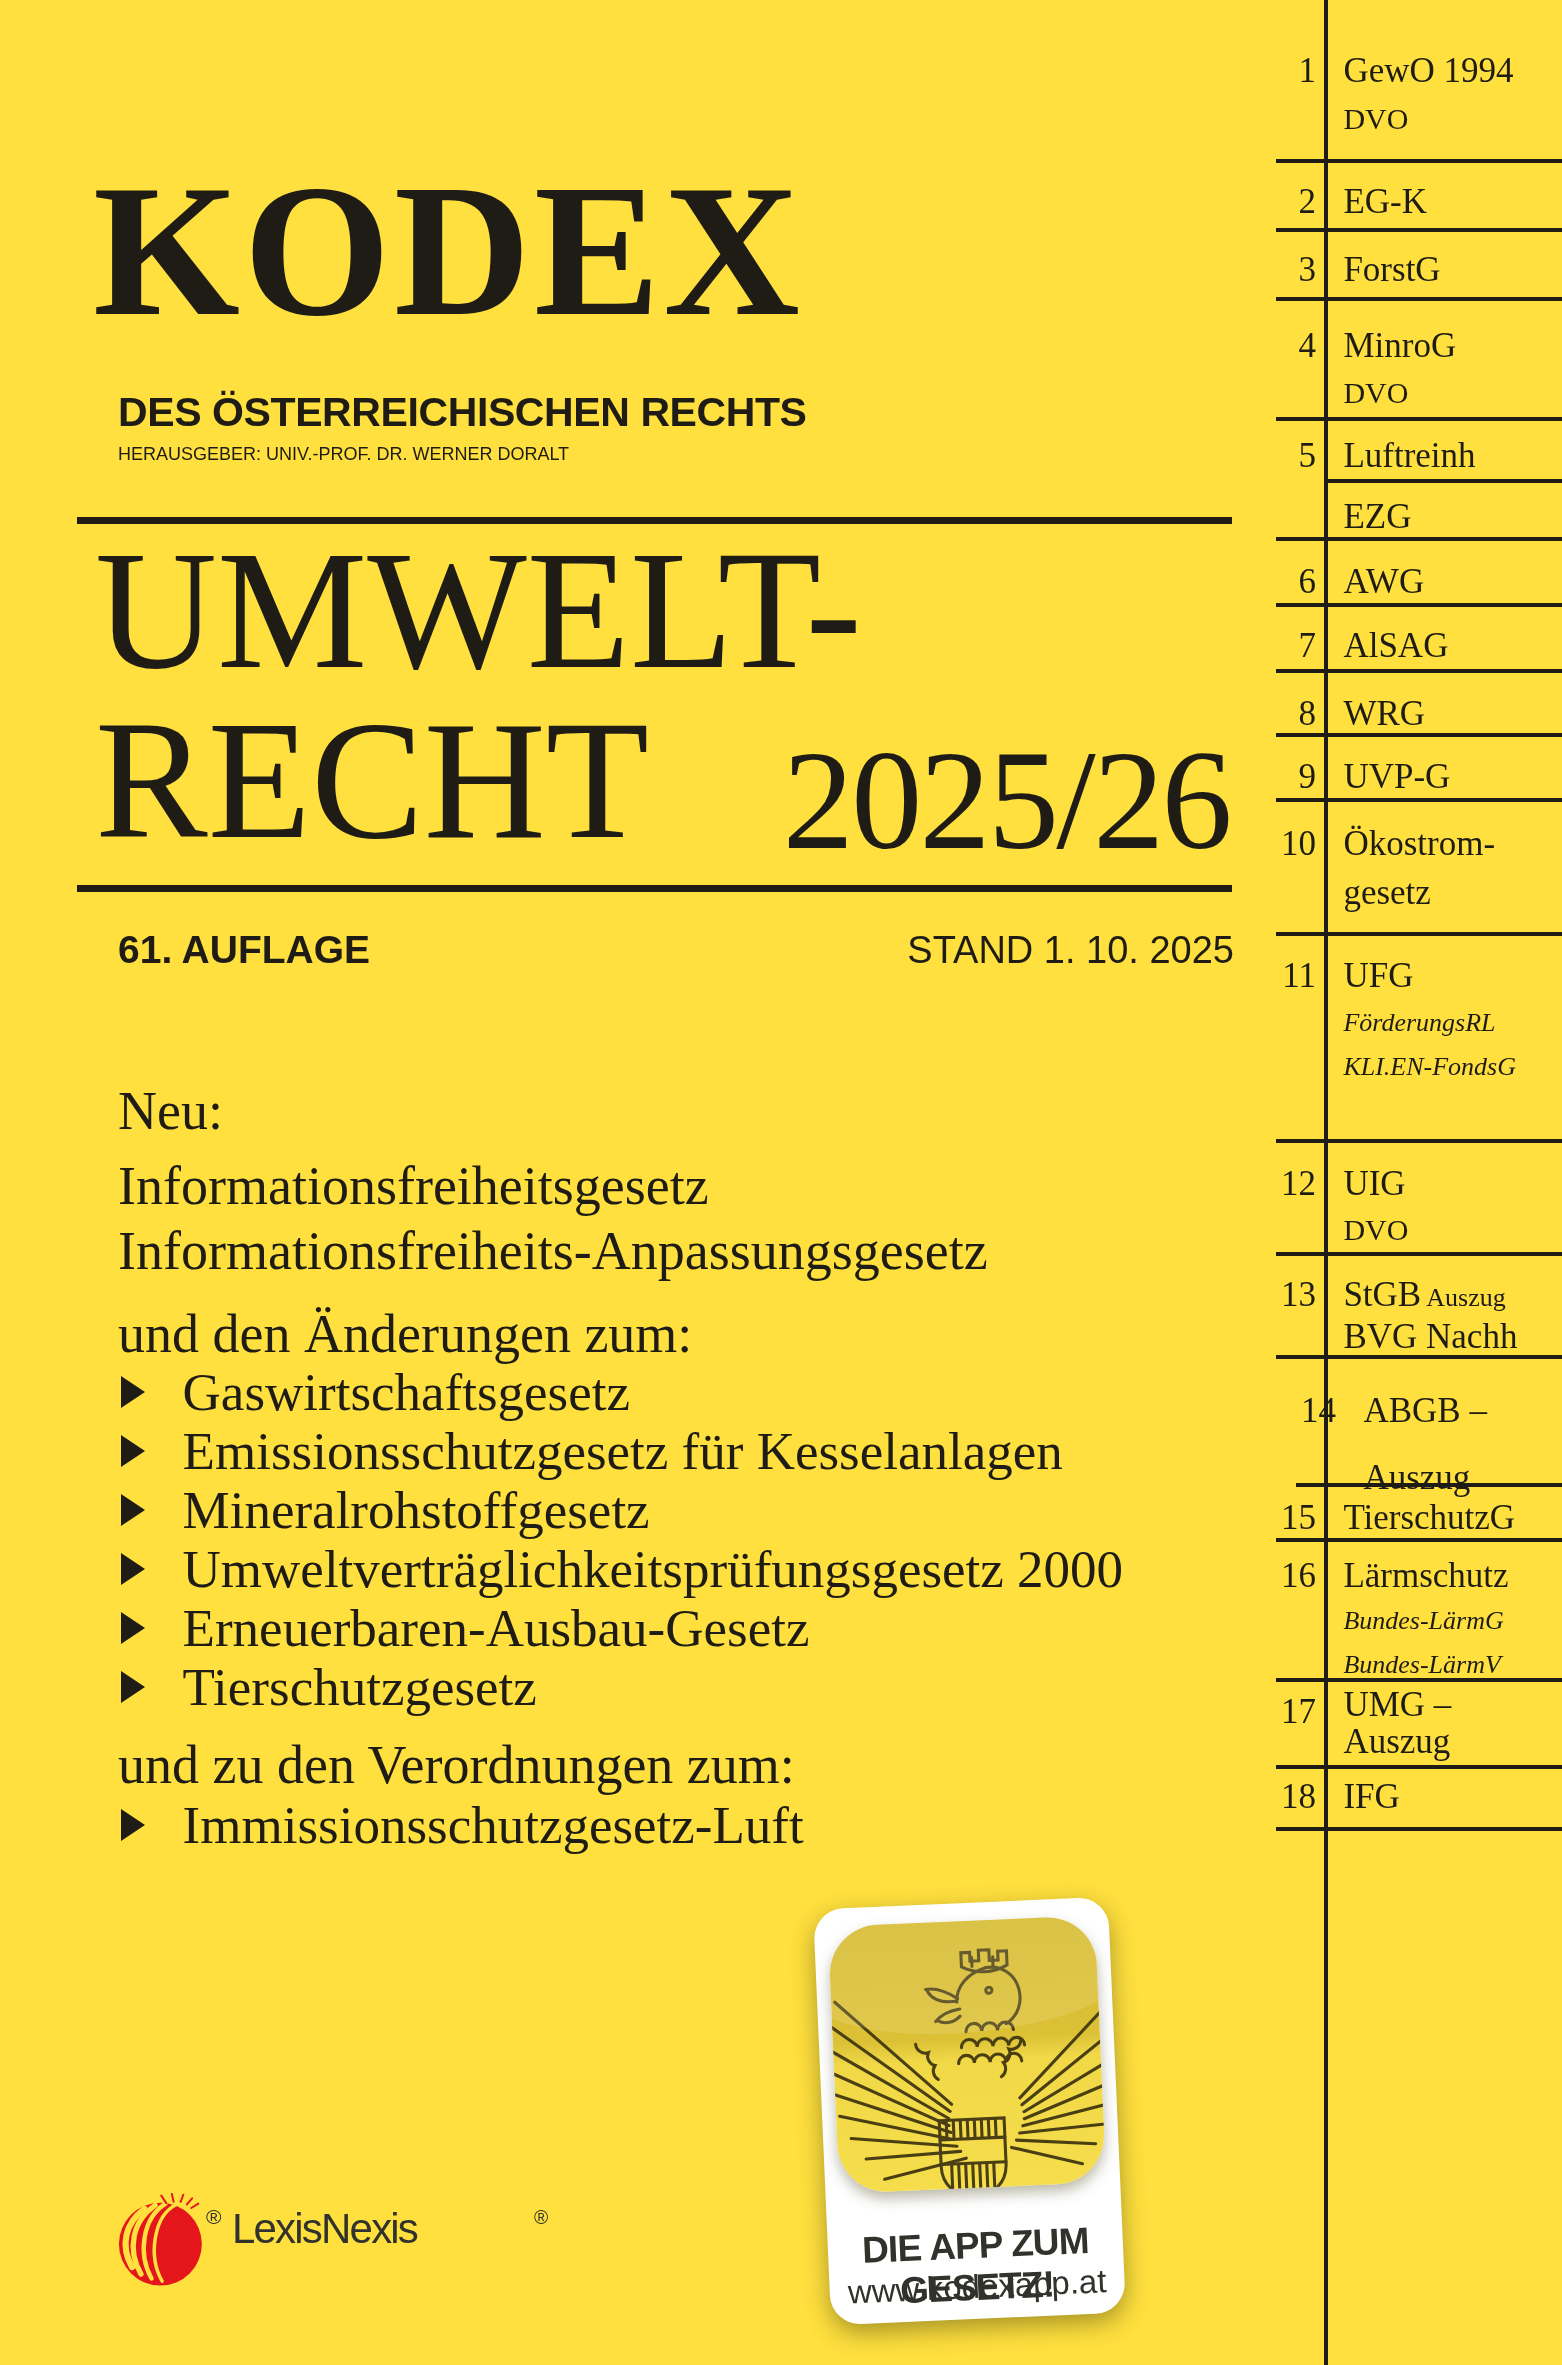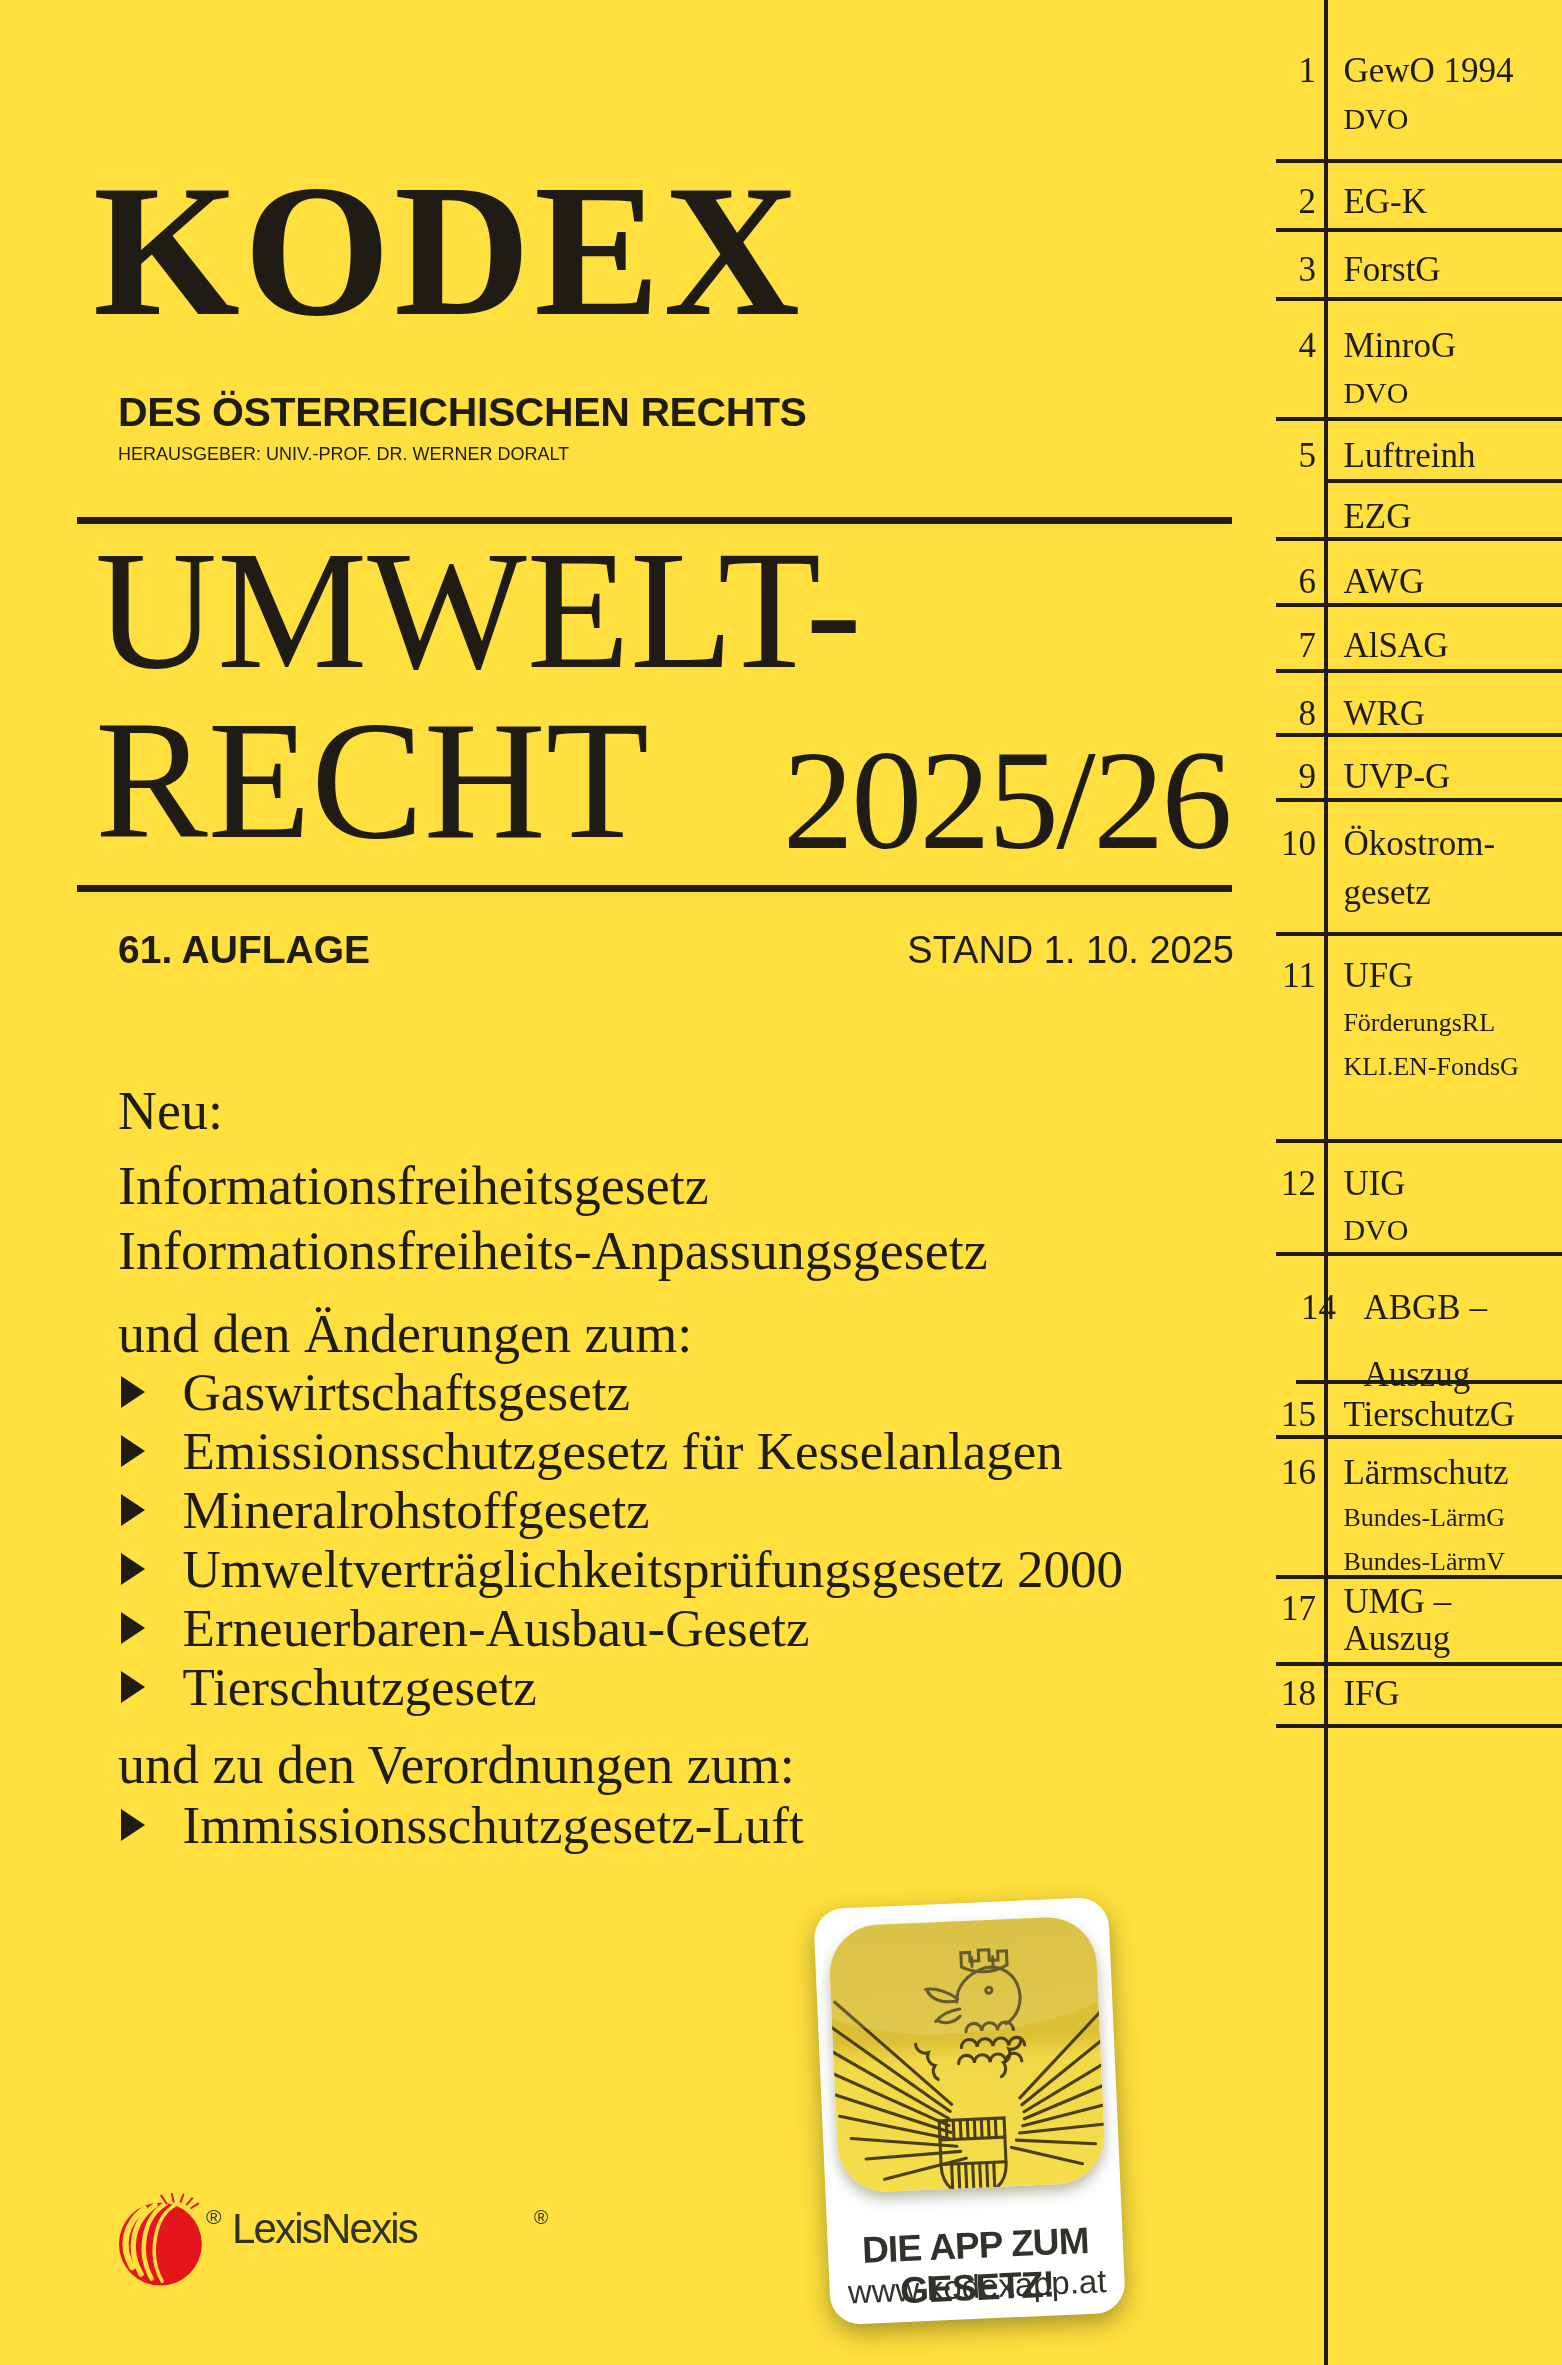--- a/index.html
+++ b/index.html
@@ -44,21 +44,21 @@
   
   .vrule{position:absolute;left:1324px;top:0;width:4.4px;height:2366px;background:#1E1C15;}
   #index-rows{position:absolute;left:1276px;top:0;width:286px;}
   .irow{display:flex;box-sizing:border-box;border-bottom:4.4px solid #1E1C15;}
   .inum{width:47px;flex:0 0 47px;text-align:right;padding-right:7px;font-size:35px;box-sizing:border-box;}
   .icells{flex:1;display:flex;flex-direction:column;margin-left:4.4px;min-width:0;}
   .icell{padding-left:16px;box-sizing:border-box;}
   .cell-sep{border-top:4.4px solid #1E1C15;}
   .l-lg{display:block;font-size:35px;white-space:nowrap;}
   .l-md{display:block;font-size:30px;line-height:42px;white-space:nowrap;}
-  .l-sm{display:block;font-size:26px;line-height:44px;white-space:nowrap;}
+  .l-sm{display:block;font-size:26px;line-height:44px;white-space:nowrap;font-style:italic;}
   .l-sfx{font-size:26px;}
 
   
   .card{position:absolute;left:822px;top:1903px;width:295px;height:416px;background:#FFFFFF;
         border-radius:30px;transform:rotate(-2.5deg);box-shadow:0 8.8px 24.6px rgba(60,55,10,0.45);}
   .appicon{position:absolute;left:14px;top:17.6px;width:267px;height:267px;border-radius:49px;
            background:linear-gradient(180deg,#D5B92F 0%,#DCC136 44%,#F0D847 52%,#F5DD4B 100%);
            overflow:hidden;box-shadow:0 7px 14px rgba(60,55,10,0.35);}
   .gloss{position:absolute;left:-12%;top:-24%;width:124%;height:66%;
          background:rgba(250,245,200,0.16);border-radius:0 0 55% 45% / 0 0 34% 30%;}
@@ -232,20 +232,29 @@
             <span class="l-sm">KLI.EN-FondsG</span>
           </div>
         </div>
       </div>
       <div class="irow" style="height: 113px;">
         <div class="inum" style="padding-top: 16px; line-height: 50px;">12</div>
         <div class="icells">
           <div class="icell" style="padding-top: 16px;">
             <span class="l-lg" style="line-height: 50px;">UIG</span>
             <span class="l-md">DVO</span>
+          </div>
+        </div>
+      </div>
+      <div class="irow" style="height: 103px;">
+        <div class="inum" style="padding-top: 19.3px; line-height: 39px;">13</div>
+        <div class="icells">
+          <div class="icell" style="padding-top: 19.3px;">
+            <span class="l-lg" style="line-height: 39px;"><span class="l-lg" style="display: inline;">StGB</span><span class="l-sfx" style="display: inline;"> Auszug</span></span>
+            <span class="l-lg" style="line-height: 39px;">BVG Nachh</span>
           </div>
         </div>
       </div>
       <div class="irow" style="height: 128px; margin-left: 20px;">
         <div class="inum" style="padding-top: 17.6px; line-height: 67px;">14</div>
         <div class="icells">
           <div class="icell" style="padding-top: 17.6px;">
             <span class="l-lg" style="line-height: 67px;">ABGB –</span>
             <span class="l-lg" style="line-height: 67px;">Auszug</span>
           </div>

